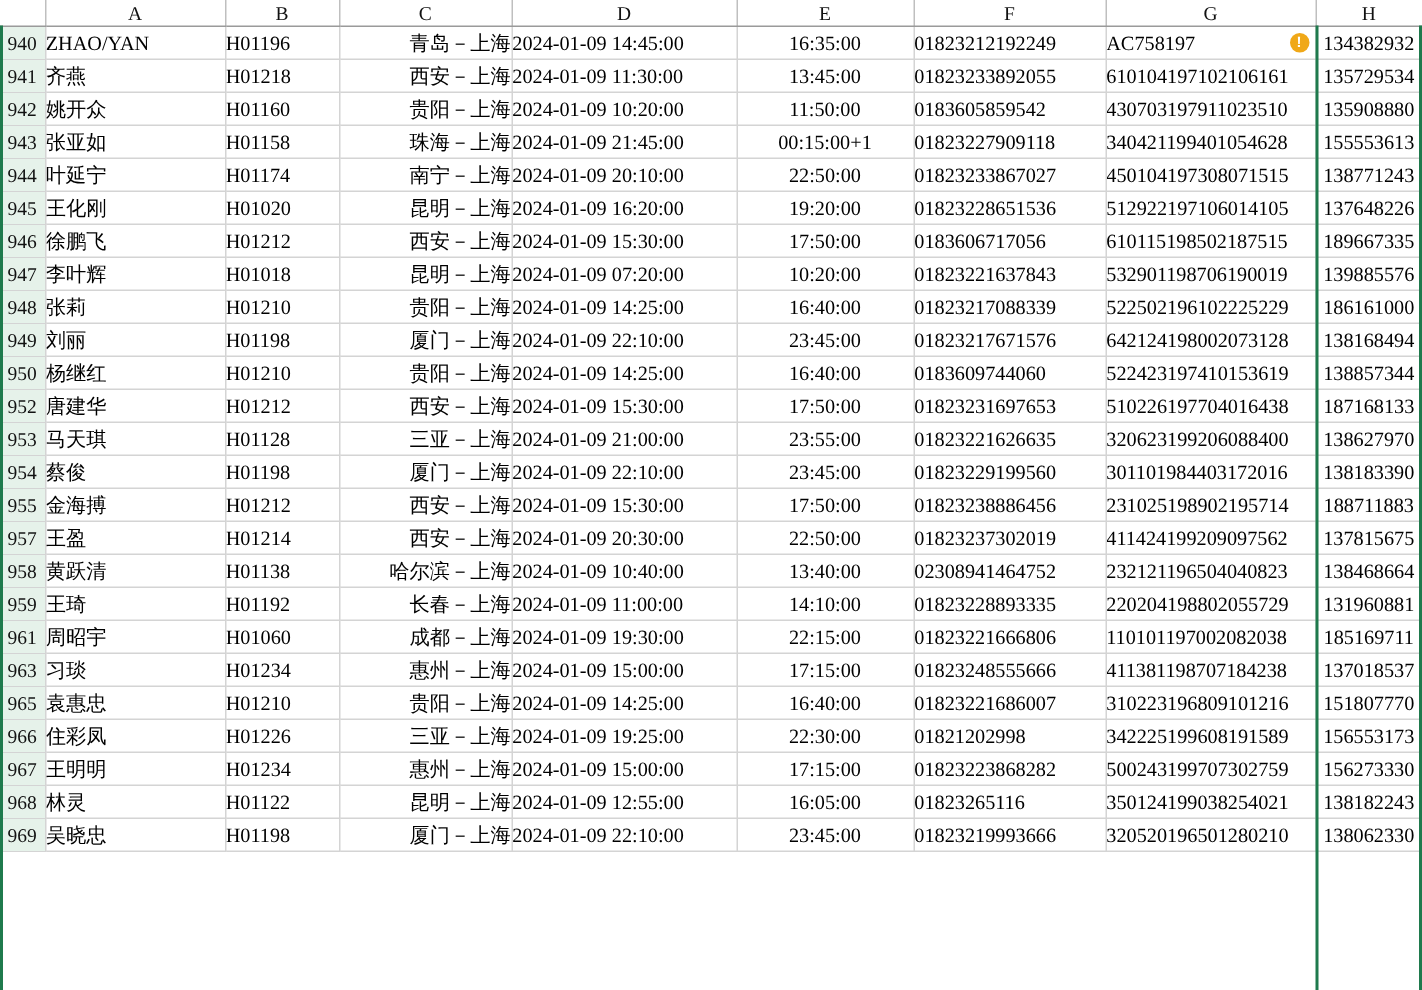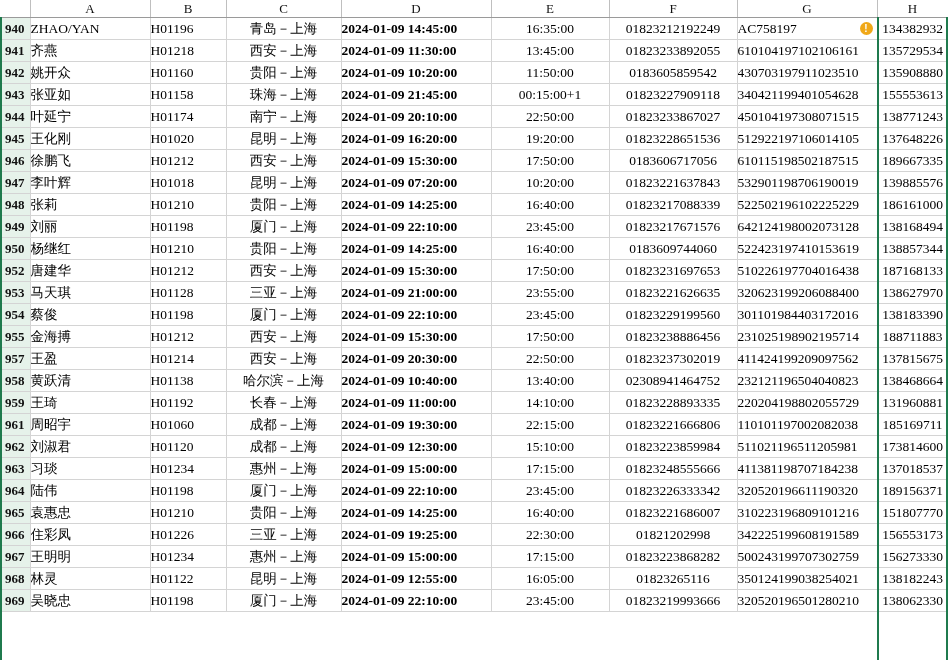--- a/index.html
+++ b/index.html
@@ -54,43 +54,43 @@
     border-right: 1px solid #bfbfbf;
   }
   
   td.rowhead {
     background: #ffffff;
     color: #111111;
     text-align: center;
     font-size: 13px;
     font-family: "Liberation Serif", serif;
     border-right: 1px solid #bfbfbf;
-    font-weight: bold;
+    font-weight: normal;
     position: relative;
   }
   td.rowhead.sel {
     background: #e6f2ea;
   }
   
   col.c-row { width: 30px; }
   col.c-a { width: 120px; }
   col.c-b { width: 76px; }
   col.c-c { width: 115px; }
   col.c-d { width: 150px; }
   col.c-e { width: 118px; }
   col.c-f { width: 128px; }
   col.c-g { width: 140px; }
   col.c-h { width: 71px; }
 
   td.a { padding-left: 3px; text-align: left; }
   td.b { padding-left: 6px; text-align: left; }
-  td.c { padding-left: 6px; text-align: center; letter-spacing: 0px; }
-  td.d { padding-left: 10px; text-align: left; font-weight: bold; }
+  td.c { padding-left: 6px; text-align: right; letter-spacing: 0px; }
+  td.d { padding-left: 10px; text-align: left; }
   td.e { padding-left: 10px; text-align: center; }
-  td.f { padding-left: 4px; text-align: center; }
+  td.f { padding-left: 4px; text-align: left; }
   td.g { padding-left: 4px; text-align: left; }
   td.h { padding-left: 4px; text-align: center; }
 
   
   .hcol-wrap {
     position: absolute;
     top: 17px;
     left: 877px;
     width: 71px;
     height: 643px;
@@ -357,53 +357,31 @@
           <td class="a">周昭宇</td>
           <td class="b">H01060</td>
           <td class="c">成都－上海</td>
           <td class="d">2024-01-09 19:30:00</td>
           <td class="e">22:15:00</td>
           <td class="f">01823221666806</td>
           <td class="g">110101197002082038</td>
           <td class="h">185169711</td>
         </tr>
         <tr>
-          <td class="rowhead sel">962</td>
-          <td class="a">刘淑君</td>
-          <td class="b">H01120</td>
-          <td class="c">成都－上海</td>
-          <td class="d">2024-01-09 12:30:00</td>
-          <td class="e">15:10:00</td>
-          <td class="f">01823223859984</td>
-          <td class="g">511021196511205981</td>
-          <td class="h">173814600</td>
-        </tr>
-        <tr>
           <td class="rowhead sel">963</td>
           <td class="a">习琰</td>
           <td class="b">H01234</td>
           <td class="c">惠州－上海</td>
           <td class="d">2024-01-09 15:00:00</td>
           <td class="e">17:15:00</td>
           <td class="f">01823248555666</td>
           <td class="g">411381198707184238</td>
           <td class="h">137018537</td>
         </tr>
         <tr>
-          <td class="rowhead sel">964</td>
-          <td class="a">陆伟</td>
-          <td class="b">H01198</td>
-          <td class="c">厦门－上海</td>
-          <td class="d">2024-01-09 22:10:00</td>
-          <td class="e">23:45:00</td>
-          <td class="f">01823226333342</td>
-          <td class="g">320520196611190320</td>
-          <td class="h">189156371</td>
-        </tr>
-        <tr>
           <td class="rowhead sel">965</td>
           <td class="a">袁惠忠</td>
           <td class="b">H01210</td>
           <td class="c">贵阳－上海</td>
           <td class="d">2024-01-09 14:25:00</td>
           <td class="e">16:40:00</td>
           <td class="f">01823221686007</td>
           <td class="g">310223196809101216</td>
           <td class="h">151807770</td>
         </tr>

